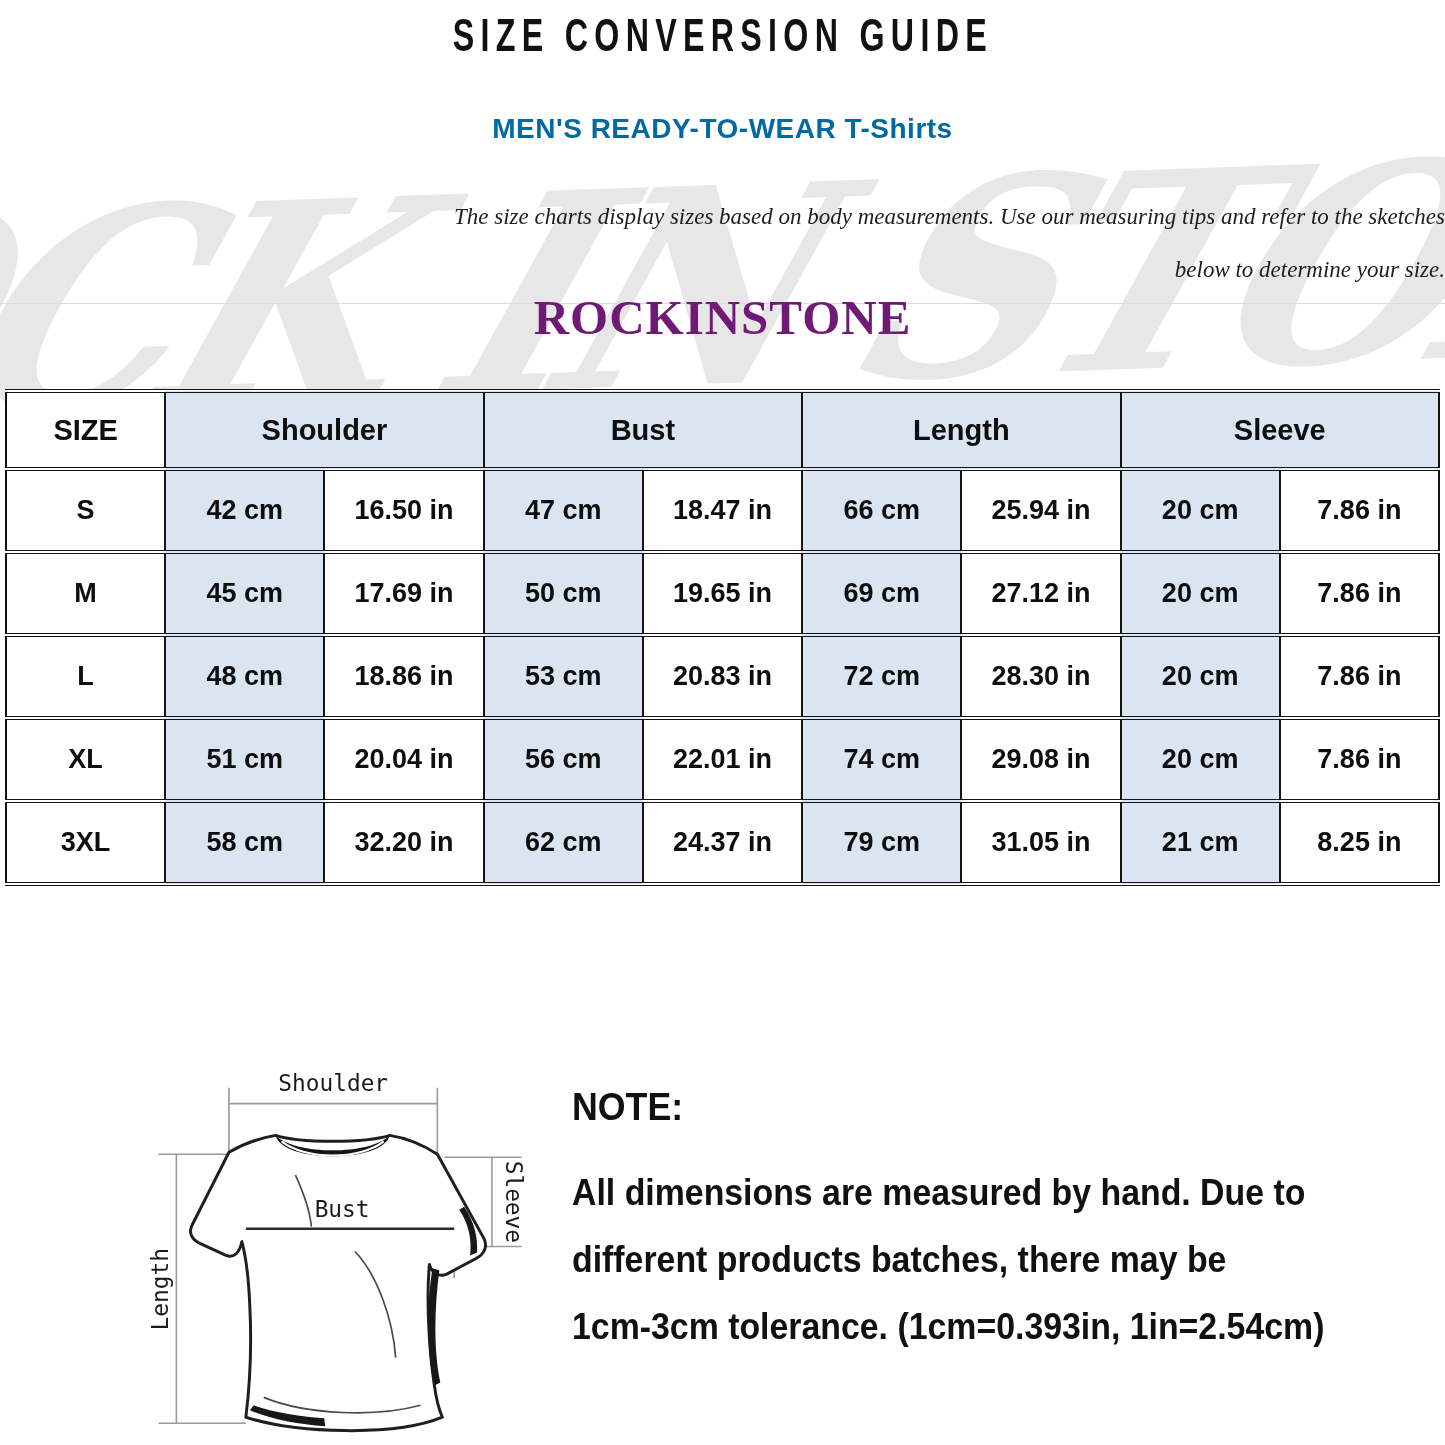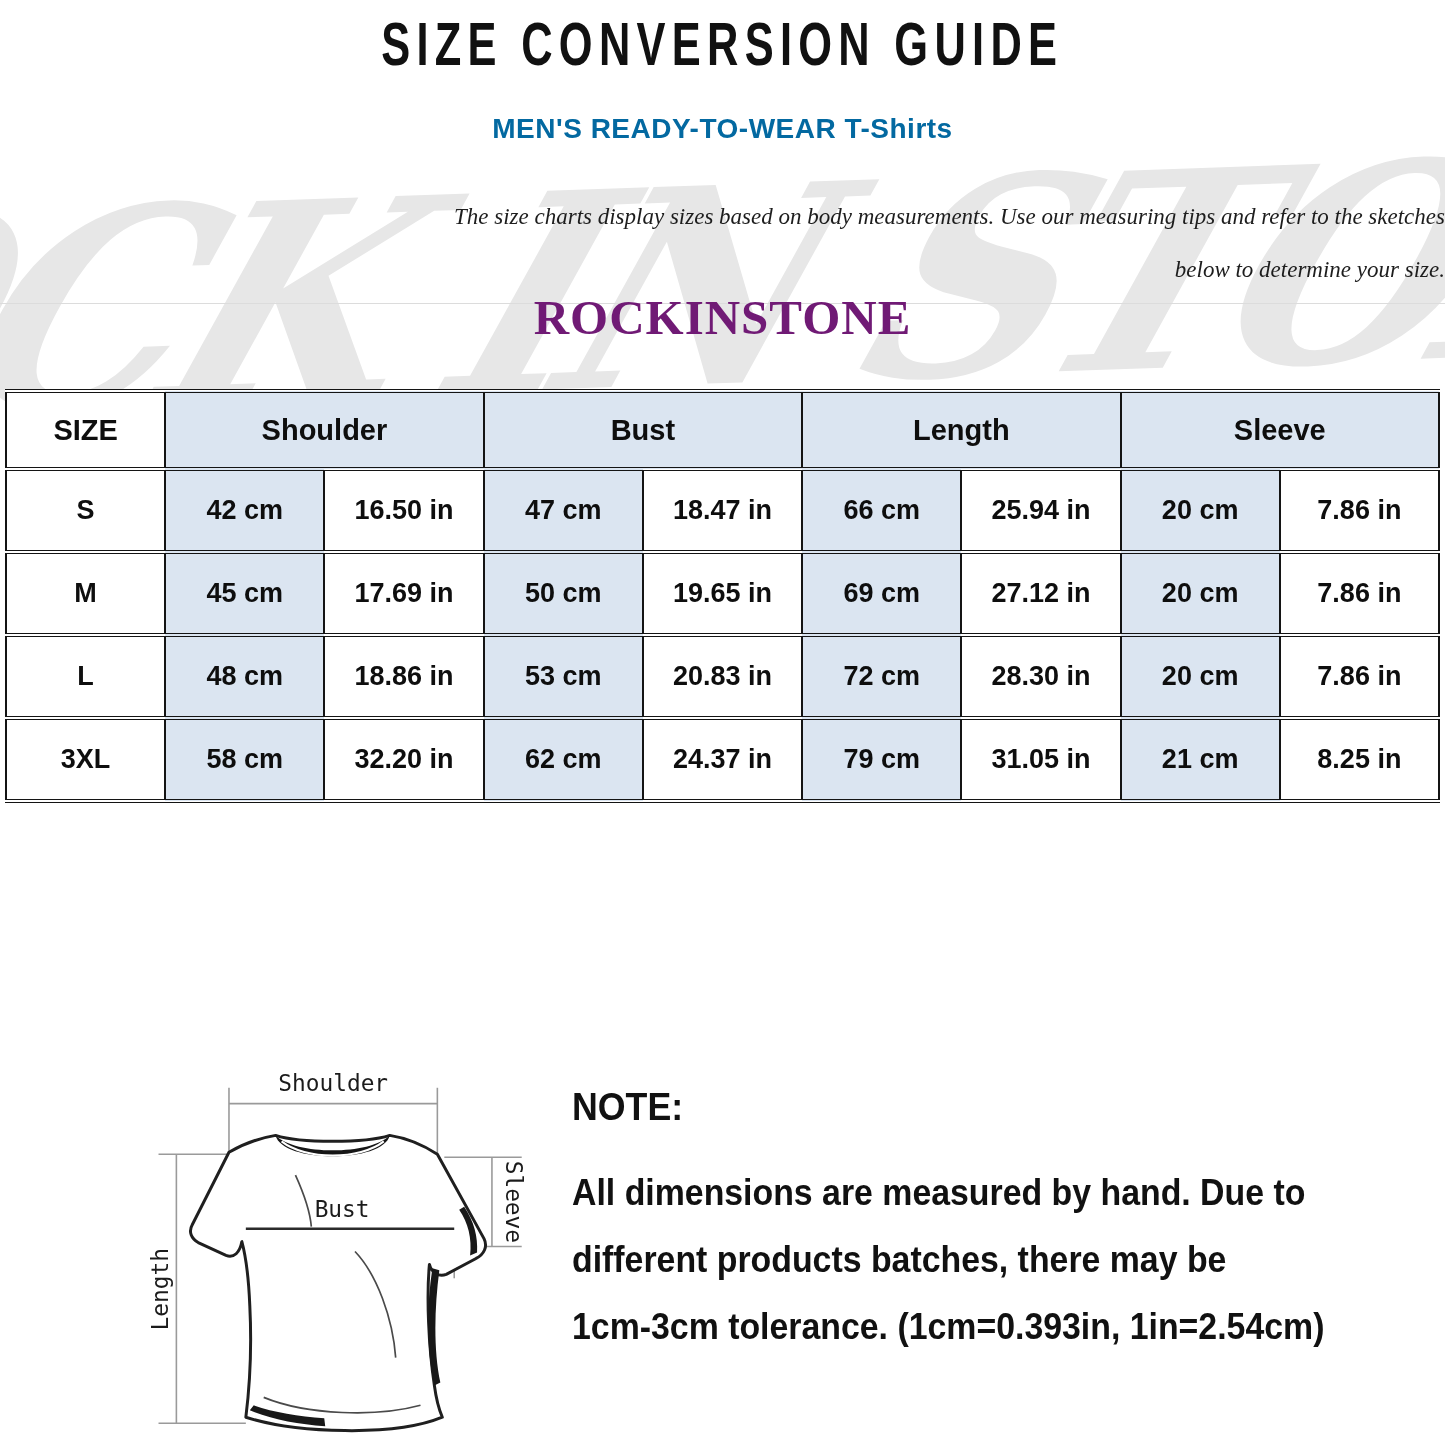--- a/index.html
+++ b/index.html
@@ -35,21 +35,21 @@
     top: 303px; left: 0;
     width: 1445px; height: 1px;
     background: #dcdcdc;
     z-index: 1;
   }
 
   
   .hdr { position: absolute; left: 0; width: 1445px; text-align: center; z-index: 2; }
   .page-title {
     top: 8px;
-    font-size: 62px;
+    font-size: 46px;
     font-weight: bold;
     white-space: nowrap;
   }
   .page-title .squeeze {
     display: inline-block;
     transform: scaleX(0.70);
     transform-origin: center;
     letter-spacing: 9px;
   }
   .page-subtitle {
@@ -191,20 +191,31 @@
       <td>7.86 in</td>
     </tr>
     <tr class="row-data">
       <td>L</td>
       <td class="blue">48 cm</td>
       <td>18.86 in</td>
       <td class="blue">53 cm</td>
       <td>20.83 in</td>
       <td class="blue">72 cm</td>
       <td>28.30 in</td>
+      <td class="blue">20 cm</td>
+      <td>7.86 in</td>
+    </tr>
+    <tr class="row-data">
+      <td>XL</td>
+      <td class="blue">51 cm</td>
+      <td>20.04 in</td>
+      <td class="blue">56 cm</td>
+      <td>22.01 in</td>
+      <td class="blue">74 cm</td>
+      <td>29.08 in</td>
       <td class="blue">20 cm</td>
       <td>7.86 in</td>
     </tr>
     <tr class="row-data">
       <td>3XL</td>
       <td class="blue">58 cm</td>
       <td>32.20 in</td>
       <td class="blue">62 cm</td>
       <td>24.37 in</td>
       <td class="blue">79 cm</td>

